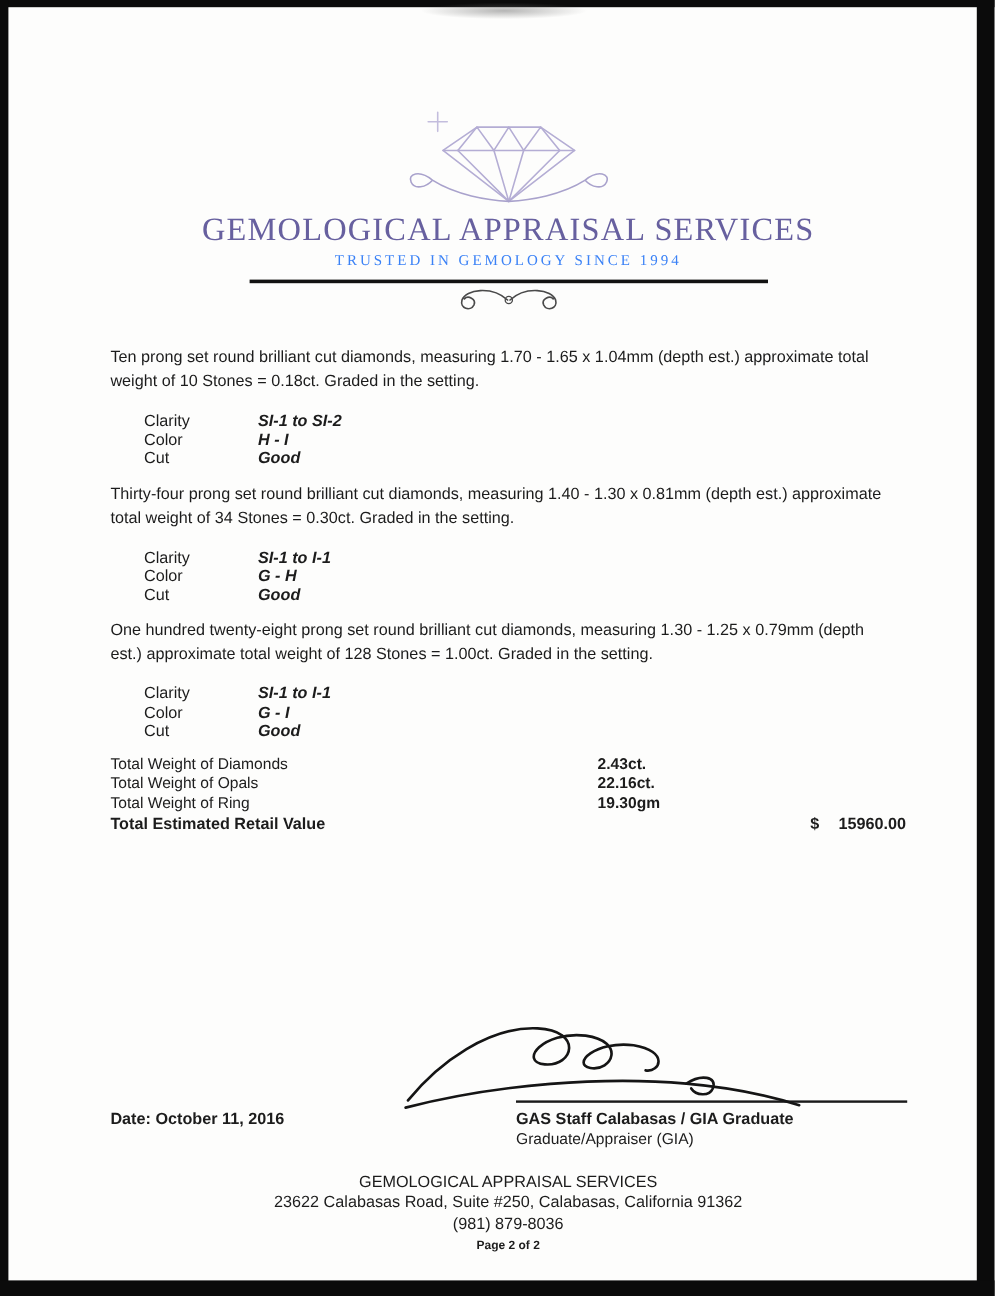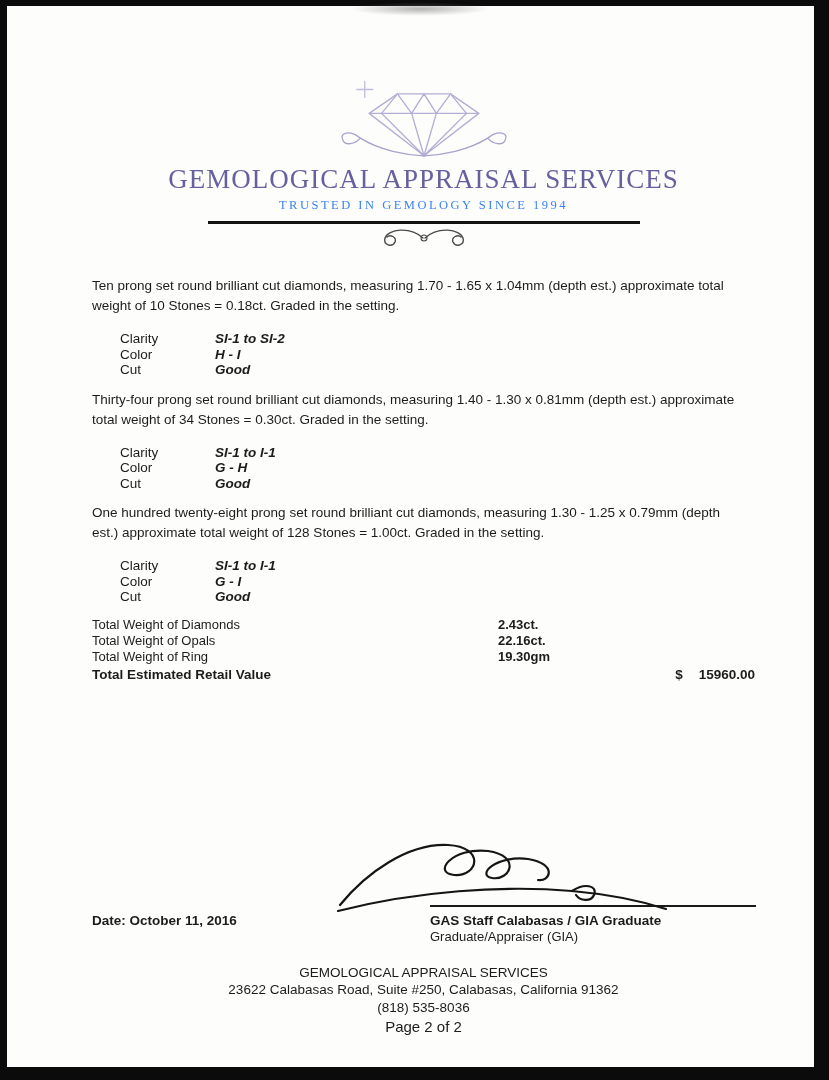--- a/index.html
+++ b/index.html
@@ -8,21 +8,21 @@
     overflow:hidden;font-family:"Liberation Sans",sans-serif;color:#1c1c1c;
     margin:0 auto;
   }
   .edge{position:absolute;background:#0b0b0b;}
   .edge-top{top:0;left:0;right:0;height:6px;}
   .edge-left{top:0;left:0;bottom:0;width:7px;}
   .edge-right{top:0;right:0;bottom:0;width:15px;}
   .edge-bottom{bottom:0;left:0;right:0;height:13px;}
   .smudge{position:absolute;top:2px;left:350px;width:140px;height:14px;
     background:radial-gradient(ellipse at center,rgba(110,110,110,.5),rgba(110,110,110,0) 70%);}
-  .content{position:absolute;left:92px;right:74px;top:4px;}
+  .content{position:absolute;left:92px;right:74px;top:16px;}
 
   
   .header{text-align:center;padding-top:74px;}
   .logo-svg{display:block;margin:0 auto;width:190px;height:84px;}
   .brand-title{
     font-family:"Liberation Serif",serif;font-size:27px;letter-spacing:1px;
     color:#67609f;line-height:34px;white-space:nowrap;
   }
   .brand-tagline{
     font-family:Liberation Serif, serif;font-size:12.5px;letter-spacing:2.5px;
@@ -53,21 +53,21 @@
   .scribble-svg{position:absolute;left:244px;top:-70px;width:336px;height:78px;}
   .sig-line{margin-left:338px;width:326px;border-top:2px solid #1a1a1a;height:0;}
   .sig-row{position:relative;margin-top:5px;height:36px;}
   .date-text{font-weight:bold;font-size:13.5px;line-height:17px;}
   .appraiser{position:absolute;left:338px;top:0;}
   .appraiser-title{font-weight:bold;font-size:13.5px;line-height:17px;}
   .appraiser-sub{font-size:13px;line-height:16px;}
 
   
   .footer{text-align:center;margin-top:16px;font-size:13.5px;line-height:17.5px;}
-  .footer-page{font-weight:normal;margin-top:2px;font-size:15px;}
+  .footer-page{font-weight:bold;margin-top:2px;font-size:10px;}
 </style>
 </head>
 <body>
 
 <div class="scan">
   <div class="edge edge-top"></div>
   <div class="edge edge-left"></div>
   <div class="edge edge-right"></div>
   <div class="edge edge-bottom"></div>
   <div class="smudge"></div>
@@ -182,18 +182,18 @@
         <div class="appraiser">
           <div class="appraiser-title">GAS Staff Calabasas / GIA Graduate</div>
           <div class="appraiser-sub">Graduate/Appraiser (GIA)</div>
         </div>
       </div>
     </div>
 
     <div class="footer">
       <div>GEMOLOGICAL APPRAISAL SERVICES</div>
       <div>23622 Calabasas Road, Suite #250, Calabasas, California 91362</div>
-      <div>(818) 535-8036</div>
+      <div>(981) 879-8036</div>
       <div class="footer-page">Page 2 of 2</div>
     </div>
 
   </div>
 </div>
 
 </body></html>

